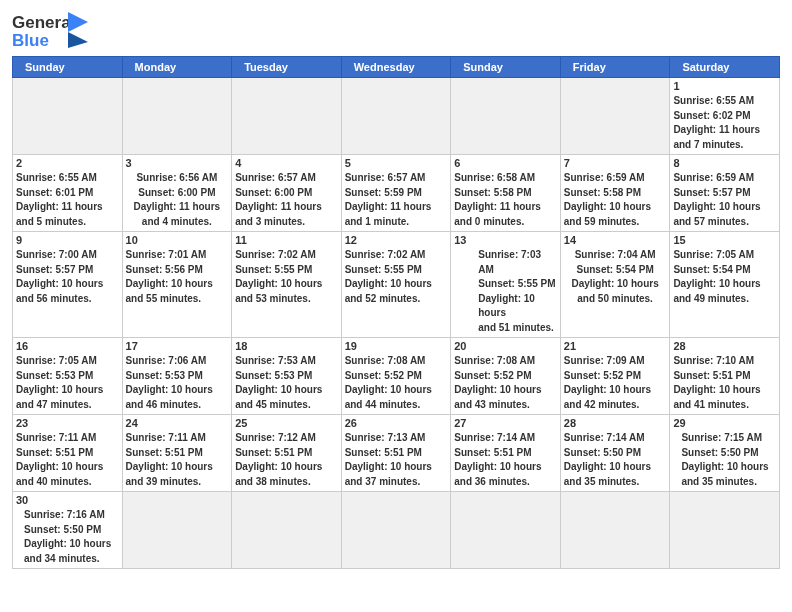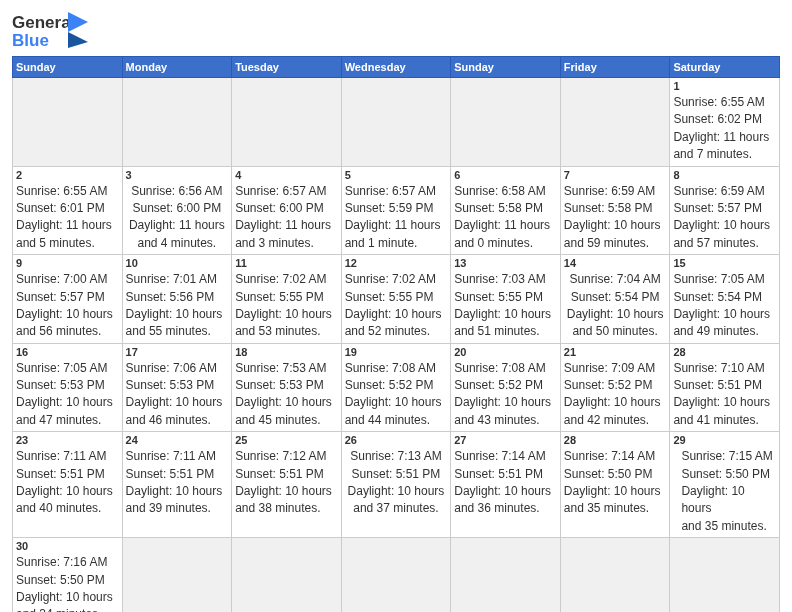--- a/index.html
+++ b/index.html
@@ -42,21 +42,21 @@
     }
     .calendar {
       width: 100%;
       border-collapse: collapse;
       font-size: 8.5px;
       table-layout: fixed;
     }
     .calendar thead th {
       background: #3b6fc9;
       color: #fff;
-      padding: 4px 3px;
+      padding: 4px 12px;
       font-size: 11px;
       font-weight: bold;
       text-align: left;
       border: 1px solid #2a5ab8;
     }
     .calendar tbody td {
       border: 1px solid #ccc;
       vertical-align: top;
       padding: 2px 3px;
       height: 72px;
@@ -69,23 +69,24 @@
       height: 60px;
     }
     .day-number {
       font-size: 11px;
       font-weight: bold;
       color: #333;
       display: block;
       margin-bottom: 2px;
     }
     .day-info {
-      font-size: 12px;
+      font-size: 10px;
       color: #333;
       line-height: 1.45;
+      font-weight: bold;
     }
   </style>
 </head>
 <body>
 
 <div class="page">
   <div class="header">
     <div class="logo-area">
         <svg width="80" height="40" viewBox="0 0 80 40">
           <text x="0" y="18" font-size="17" font-weight="bold" fill="#333" font-family="Arial, sans-serif">General</text>
@@ -203,21 +204,21 @@
           </td>
           <td>
             <span class="day-number">12</span>
             <div class="day-info" style="white-space: pre-line;">Sunrise: 7:02 AM
 Sunset: 5:55 PM
 Daylight: 10 hours
 and 52 minutes.</div>
           </td>
           <td>
             <span class="day-number">13</span>
-            <div class="day-info" style="white-space: pre-line;">Sunrise: 7:03 AM
+            <div class="day-info" style="white-space: pre-line; margin-left: 24px;">Sunrise: 7:03 AM
 Sunset: 5:55 PM
 Daylight: 10 hours
 and 51 minutes.</div>
           </td>
           <td>
             <span class="day-number">14</span>
             <div class="day-info" style="white-space: pre-line; text-align: center;">Sunrise: 7:04 AM
 Sunset: 5:54 PM
 Daylight: 10 hours
 and 50 minutes.</div>
@@ -298,21 +299,21 @@
           </td>
           <td>
             <span class="day-number">25</span>
             <div class="day-info" style="white-space: pre-line;">Sunrise: 7:12 AM
 Sunset: 5:51 PM
 Daylight: 10 hours
 and 38 minutes.</div>
           </td>
           <td>
             <span class="day-number">26</span>
-            <div class="day-info" style="white-space: pre-line; text-align: center;">Sunrise: 7:13 AM
+            <div class="day-info" style="white-space: pre-line;">Sunrise: 7:13 AM
 Sunset: 5:51 PM
 Daylight: 10 hours
 and 37 minutes.</div>
           </td>
           <td>
             <span class="day-number">27</span>
             <div class="day-info" style="white-space: pre-line;">Sunrise: 7:14 AM
 Sunset: 5:51 PM
 Daylight: 10 hours
 and 36 minutes.</div>
@@ -328,21 +329,21 @@
             <span class="day-number">29</span>
             <div class="day-info" style="white-space: pre-line; margin-left: 8px;">Sunrise: 7:15 AM
 Sunset: 5:50 PM
 Daylight: 10 hours
 and 35 minutes.</div>
           </td>
         </tr>
         <tr>
           <td class="last-row">
             <span class="day-number">30</span>
-            <div class="day-info" style="white-space: pre-line;">Sunrise: 7:16 AM
+            <div class="day-info" style="white-space: pre-line; margin-left: 8px;">Sunrise: 7:16 AM
 Sunset: 5:50 PM
 Daylight: 10 hours
 and 34 minutes.</div>
           </td>
           <td class="empty last-row"></td>
           <td class="empty last-row"></td>
           <td class="empty last-row"></td>
           <td class="empty last-row"></td>
           <td class="empty last-row"></td>
           <td class="empty last-row"></td>

